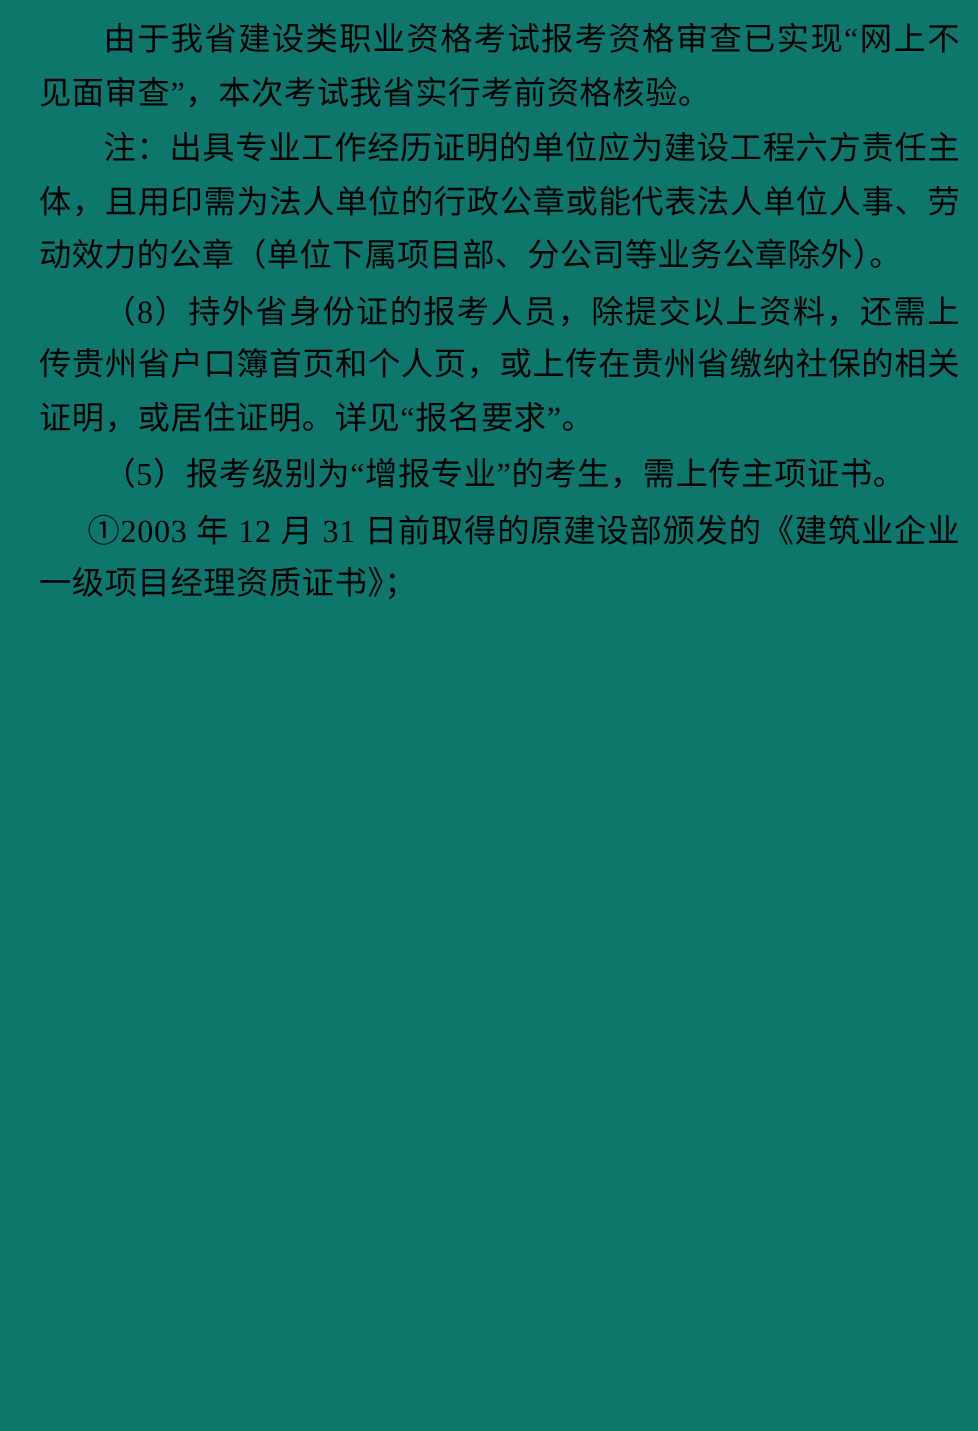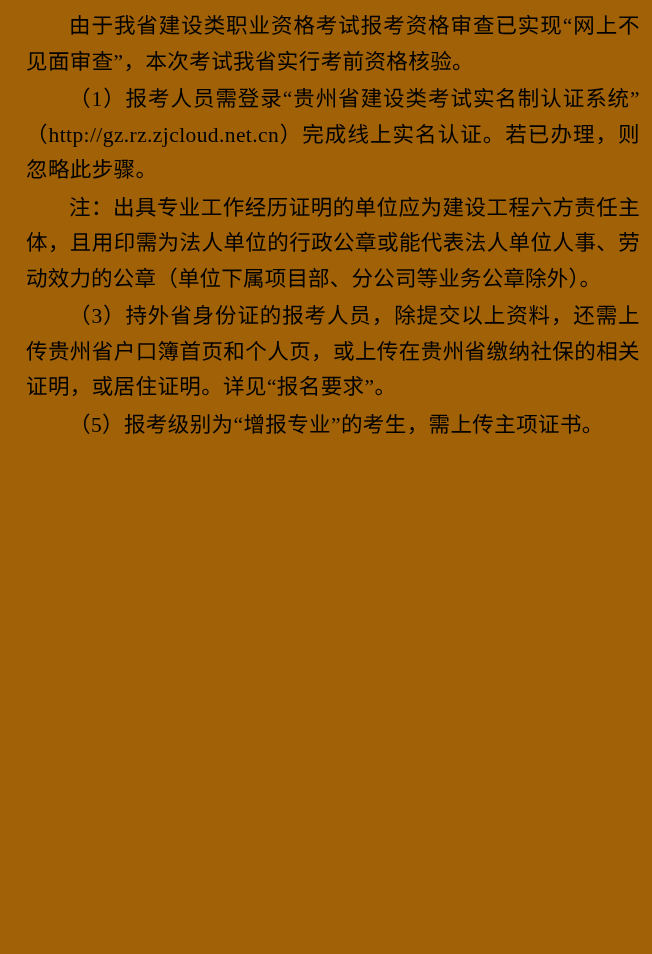--- a/index.html
+++ b/index.html
@@ -6,21 +6,21 @@
     margin: 0;
     padding: 0;
     background: #ffffff;
   }
   .page {
     position: relative;
     box-sizing: border-box;
     width: 652px;
     height: 954px;
     overflow: hidden;
-    background: #a16207;
+    background: #0f766e;
     color: #000000;
     padding: 9px 12px 16px 26px;
     font-family: "Liberation Serif", "DejaVu Serif", serif;
     font-size: 21.5px;
     line-height: 35.5px;
     letter-spacing: 0.4px;
     text-align: justify;
   }
   .para {
     margin: 0 0 2px 0;
@@ -33,17 +33,17 @@
   }
   .para.sub-item {
     text-indent: 1.5em;
   }
 </style>
 </head>
 <body>
 
 <div class="page">
   <p class="para">由于我省建设类职业资格考试报考资格审查已实现“网上不见面审查”，本次考试我省实行考前资格核验。</p>
-  <p class="para">（1）报考人员需登录“贵州省建设类考试实名制认证系统”（http://gz.rz.zjcloud.net.cn）完成线上实名认证。若已办理，则忽略此步骤。</p>
   <p class="para note">注：出具专业工作经历证明的单位应为建设工程六方责任主体，且用印需为法人单位的行政公章或能代表法人单位人事、劳动效力的公章（单位下属项目部、分公司等业务公章除外）。</p>
-  <p class="para">（3）持外省身份证的报考人员，除提交以上资料，还需上传贵州省户口簿首页和个人页，或上传在贵州省缴纳社保的相关证明，或居住证明。详见“报名要求”。</p>
+  <p class="para">（8）持外省身份证的报考人员，除提交以上资料，还需上传贵州省户口簿首页和个人页，或上传在贵州省缴纳社保的相关证明，或居住证明。详见“报名要求”。</p>
   <p class="para">（5）报考级别为“增报专业”的考生，需上传主项证书。</p>
+  <p class="para sub-item">①2003 年 12 月 31 日前取得的原建设部颁发的《建筑业企业一级项目经理资质证书》；</p>
 </div>
 
 </body></html>

